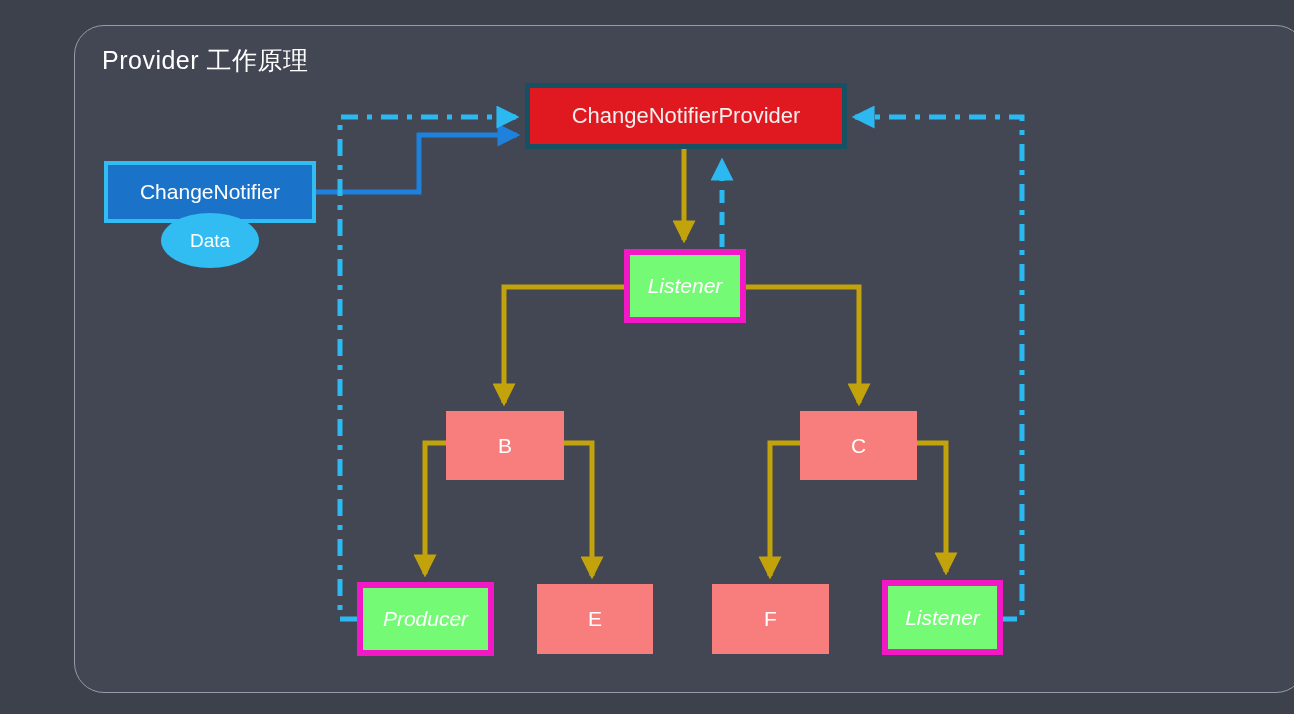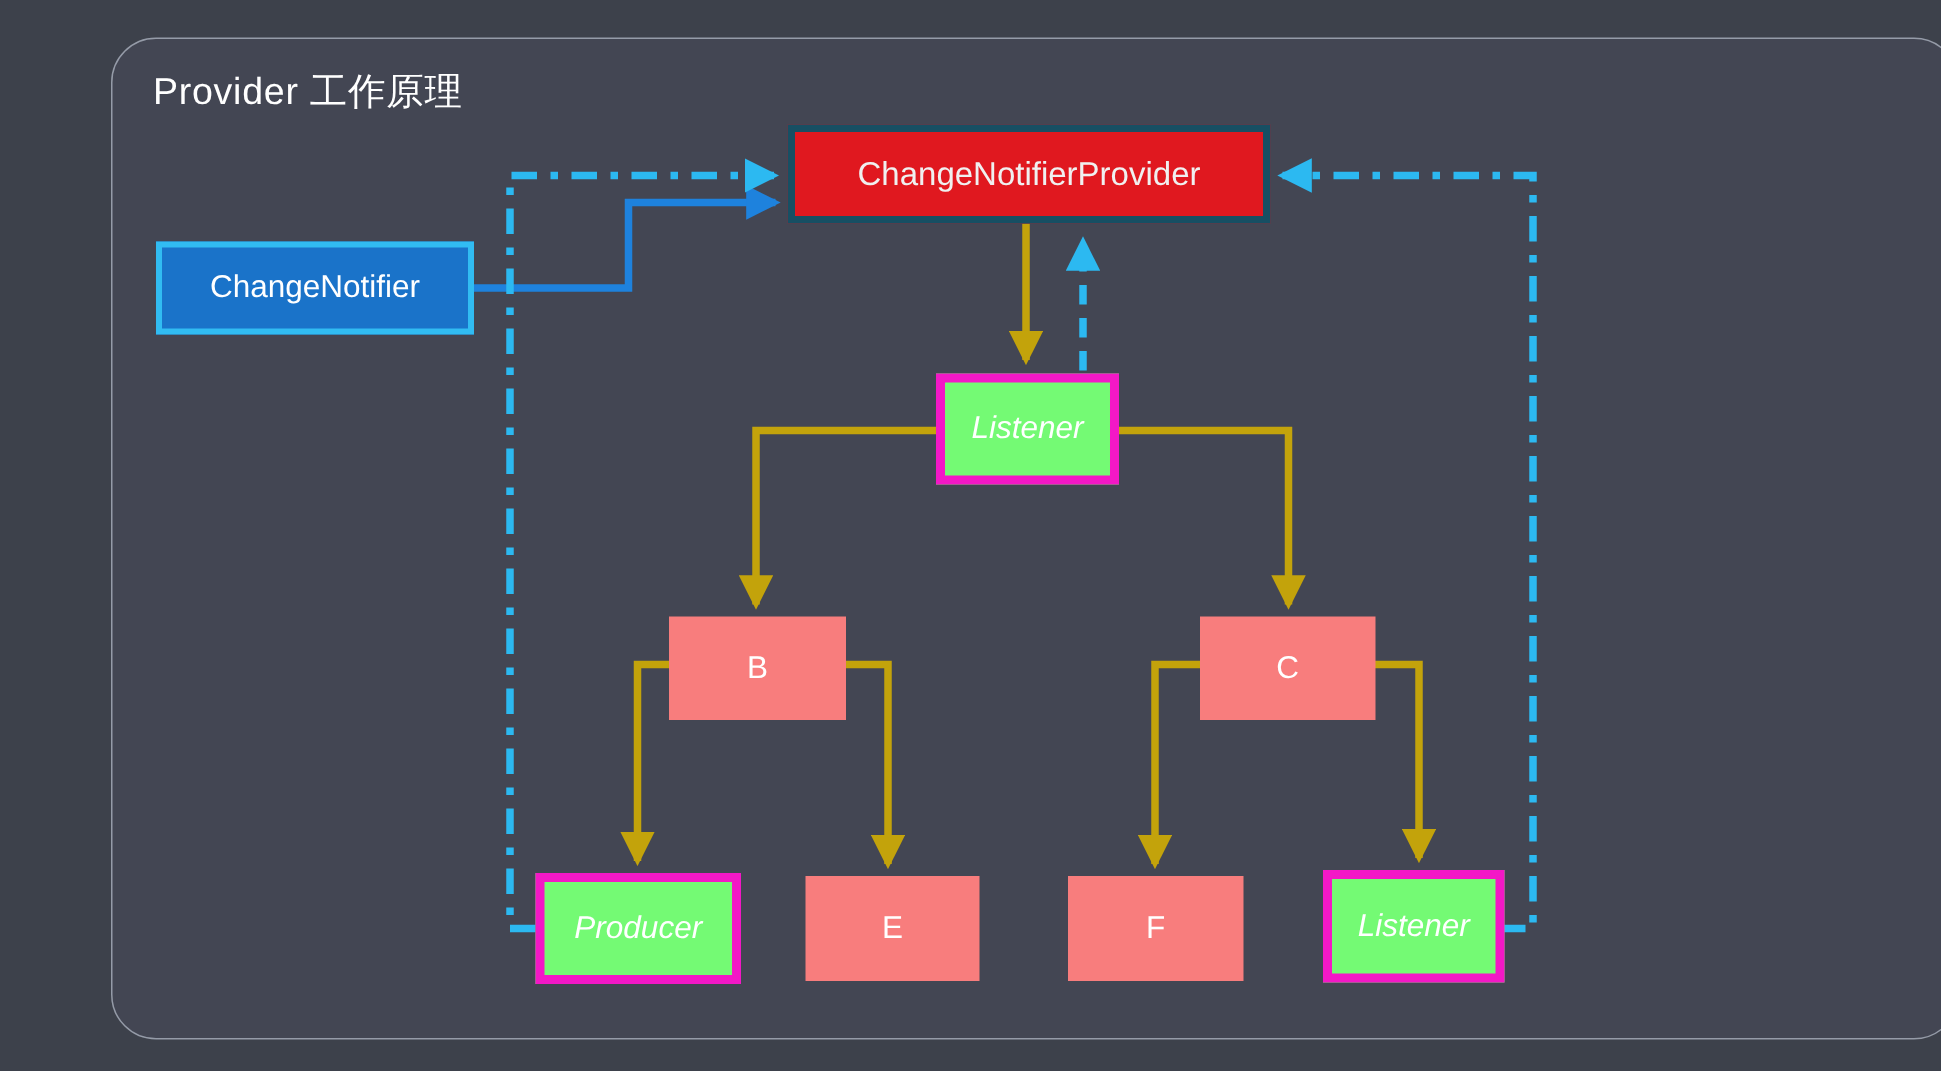--- a/index.html
+++ b/index.html
@@ -93,20 +93,21 @@
     <path class="edge cyan dashdot" d="M313 619 L296 619 L296 117 L472 117" marker-end="url(#arrC)"></path>
     <path class="edge cyan dashdot" d="M956 619 L978 619 L978 117 L811 117" marker-end="url(#arrC)"></path>
 
     <path class="edge cyan dashed" d="M678 247 L678 161" marker-end="url(#arrC)"></path>
   </svg>
 
   <div class="node provider">ChangeNotifierProvider</div>
 
   <div class="node notifier">ChangeNotifier</div>
 
+  <div class="node data-ellipse">Data</div>
 
   <div class="node listener listener-top">Listener</div>
 
   <div class="node plain b">B</div>
 
   <div class="node plain c">C</div>
 
   <div class="node listener producer">Producer</div>
 
   <div class="node plain e">E</div>

